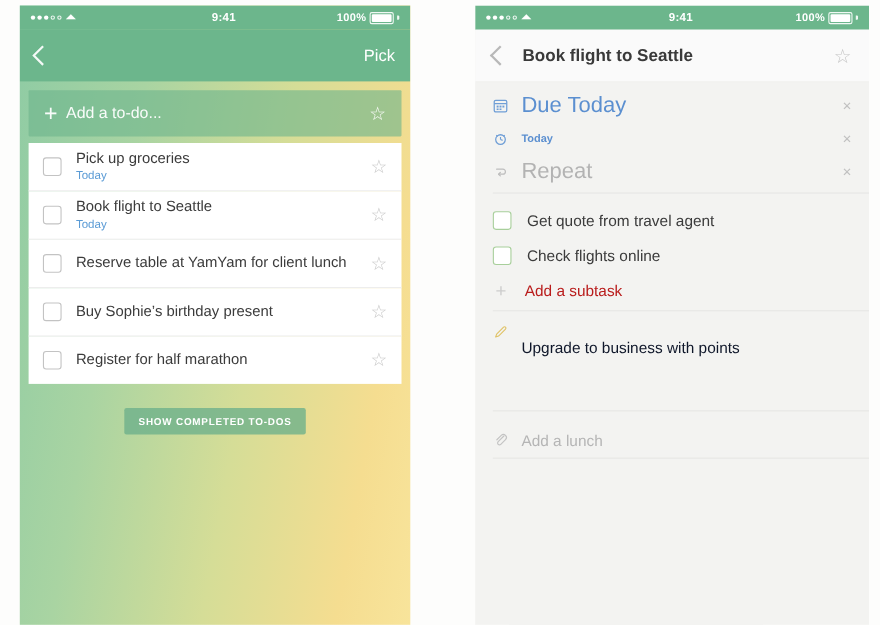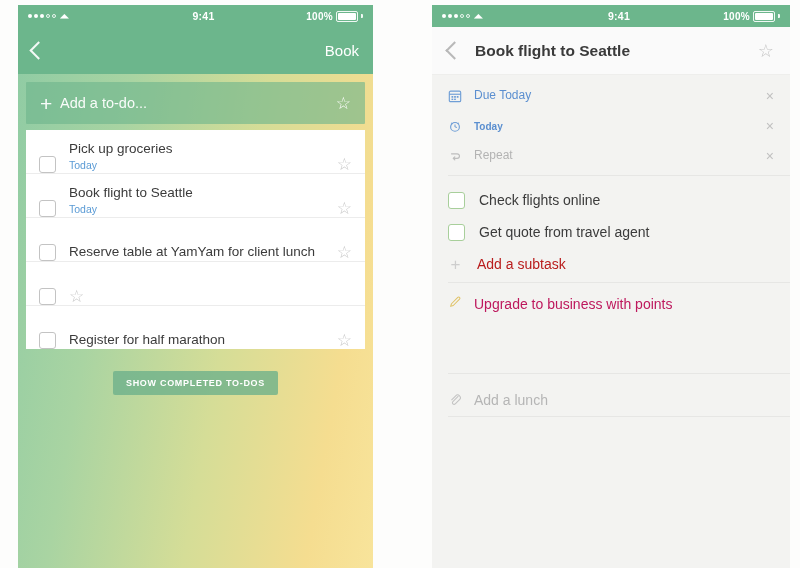--- a/index.html
+++ b/index.html
@@ -73,21 +73,21 @@
   .addtodo-ph{color:rgba(255,255,255,.95);font-size:14.5px;flex:1;}
   .star{
     font-size:17px;line-height:1;cursor:pointer;
   }
   .star.white{color:rgba(255,255,255,.95);}
   .star.gray{color:#c9c9c9;}
 
   .todolist{margin:6px 8px 0 8px;}
   .todo{
     background:#ffffff;
-    display:flex;align-items:flex-end;
+    display:flex;align-items:center;
     padding:0 13px;
     border-bottom:1px solid #ececec;
     min-height:43px;
   }
   .todo:last-child{border-bottom:none;}
   .cbox{
     width:15px;height:15px;border:1px solid #c3c3c3;
     border-radius:3px;background:#fff;flex:none;margin-right:13px;
     cursor:pointer;
   }
@@ -126,21 +126,21 @@
   .meta-block{background:#f3f3f1;padding:6px 0 4px 0;}
   .meta-row{
     display:flex;align-items:center;
     padding:0 16px;min-height:30px;
   }
   .meta-icon{
     width:22px;flex:none;font-size:14px;line-height:1;
     display:flex;align-items:center;justify-content:flex-start;
   }
   .meta-body{flex:1;display:flex;flex-direction:column;margin-left:4px;}
-  .meta-title{font-size:12px;color:#5b8fd0;line-height:1.3;}
+  .meta-title{font-size:20px;color:#5b8fd0;line-height:1.3;}
   .meta-title.muted{color:#b3b3b3;}
   .meta-sub{font-size:10px;color:#5b8fd0;font-weight:bold;line-height:1.3;}
   .meta-x{color:#c0c0c0;font-size:14px;line-height:1;cursor:pointer;padding-left:8px;}
 
   .divider{height:1px;background:#e6e6e4;margin-left:16px;}
 
   .sub-block{padding:8px 0 2px 0;}
   .sub-row{
     display:flex;align-items:center;padding:0 16px;min-height:32px;
   }
@@ -151,21 +151,21 @@
   .sub-label{font-size:14px;color:#3b3b3b;}
   .sub-add-plus{
     width:15px;margin-right:14px;color:#cdcdcd;font-size:17px;
     font-weight:300;line-height:1;text-align:center;flex:none;
   }
   .sub-label.muted{color:#b91c1c;}
 
   .note-block{padding:12px 0 0 0;min-height:78px;}
   .note-row{display:flex;align-items:flex-start;padding:0 16px;}
   .note-icon{width:22px;flex:none;margin-right:4px;}
-  .note-text{font-size:14px;color:#be185d;line-height:1.4;}
+  .note-text{font-size:14px;color:#0f172a;line-height:1.4;margin-top:12px;}
 
   .file-block{padding:10px 0 0 0;}
   .file-row{display:flex;align-items:center;padding:0 16px;min-height:32px;}
   .file-icon{width:22px;flex:none;margin-right:4px;color:#c3c3c3;font-size:14px;}
   .file-label{font-size:14px;color:#b5b5b5;}
 </style>
 </head>
 <body>
 
 <div class="page-bg"></div>
@@ -186,21 +186,21 @@
     <div class="sb-time">9:41</div>
     <div class="sb-right">
       <span>100%</span>
       <span class="batt"></span>
       <span class="batt-cap"></span>
     </div>
   </div>
 
   <div class="navbar">
     <div class="chev-back"></div>
-    <div class="nav-edit">Book</div>
+    <div class="nav-edit">Pick</div>
   </div>
 
   <div class="addtodo">
     <span class="plus">+</span>
     <span class="addtodo-ph">Add a to-do...</span>
     <span class="star white">☆</span>
   </div>
 
   <div class="todolist">
 
@@ -225,20 +225,23 @@
     <div class="todo">
       <span class="cbox"></span>
       <span class="todo-body">
         <span class="todo-title">Reserve table at YamYam for client lunch</span>
       </span>
       <span class="star gray">☆</span>
     </div>
 
     <div class="todo">
       <span class="cbox"></span>
+      <span class="todo-body">
+        <span class="todo-title">Buy Sophie’s birthday present</span>
+      </span>
       <span class="star gray">☆</span>
     </div>
 
     <div class="todo">
       <span class="cbox"></span>
       <span class="todo-body">
         <span class="todo-title">Register for half marathon</span>
       </span>
       <span class="star gray">☆</span>
     </div>
@@ -328,26 +331,26 @@
     </div>
 
   </div>
 
   <div class="divider"></div>
 
   <div class="sub-block">
 
     <div class="sub-row">
       <span class="gcbox"></span>
-      <span class="sub-label">Check flights online</span>
+      <span class="sub-label">Get quote from travel agent</span>
     </div>
 
     <div class="sub-row">
       <span class="gcbox"></span>
-      <span class="sub-label">Get quote from travel agent</span>
+      <span class="sub-label">Check flights online</span>
     </div>
 
     <div class="sub-row">
       <span class="sub-add-plus">+</span>
       <span class="sub-label muted">Add a subtask</span>
     </div>
 
   </div>
 
   <div class="divider"></div>

